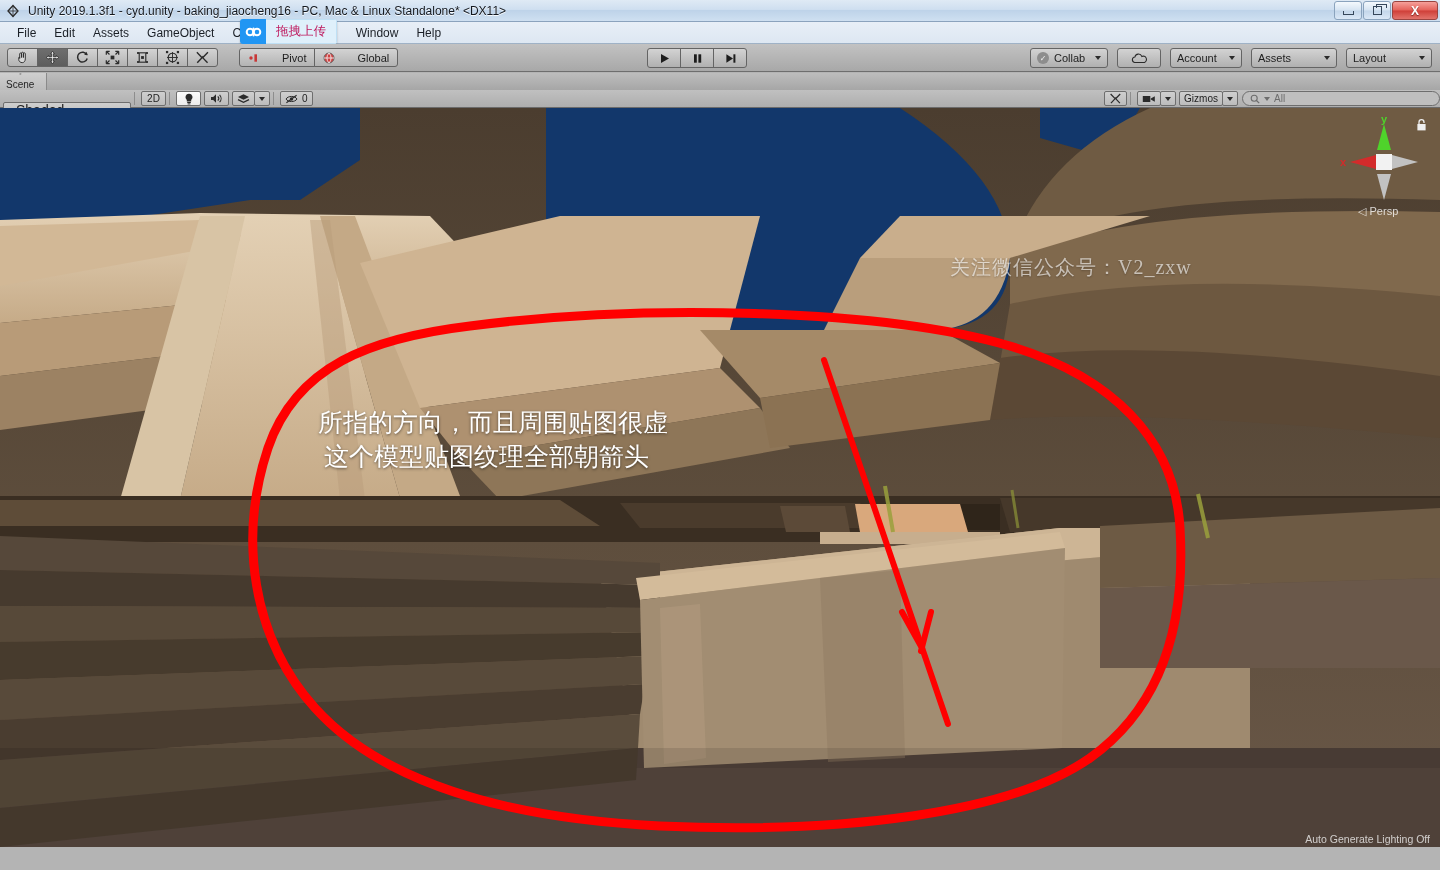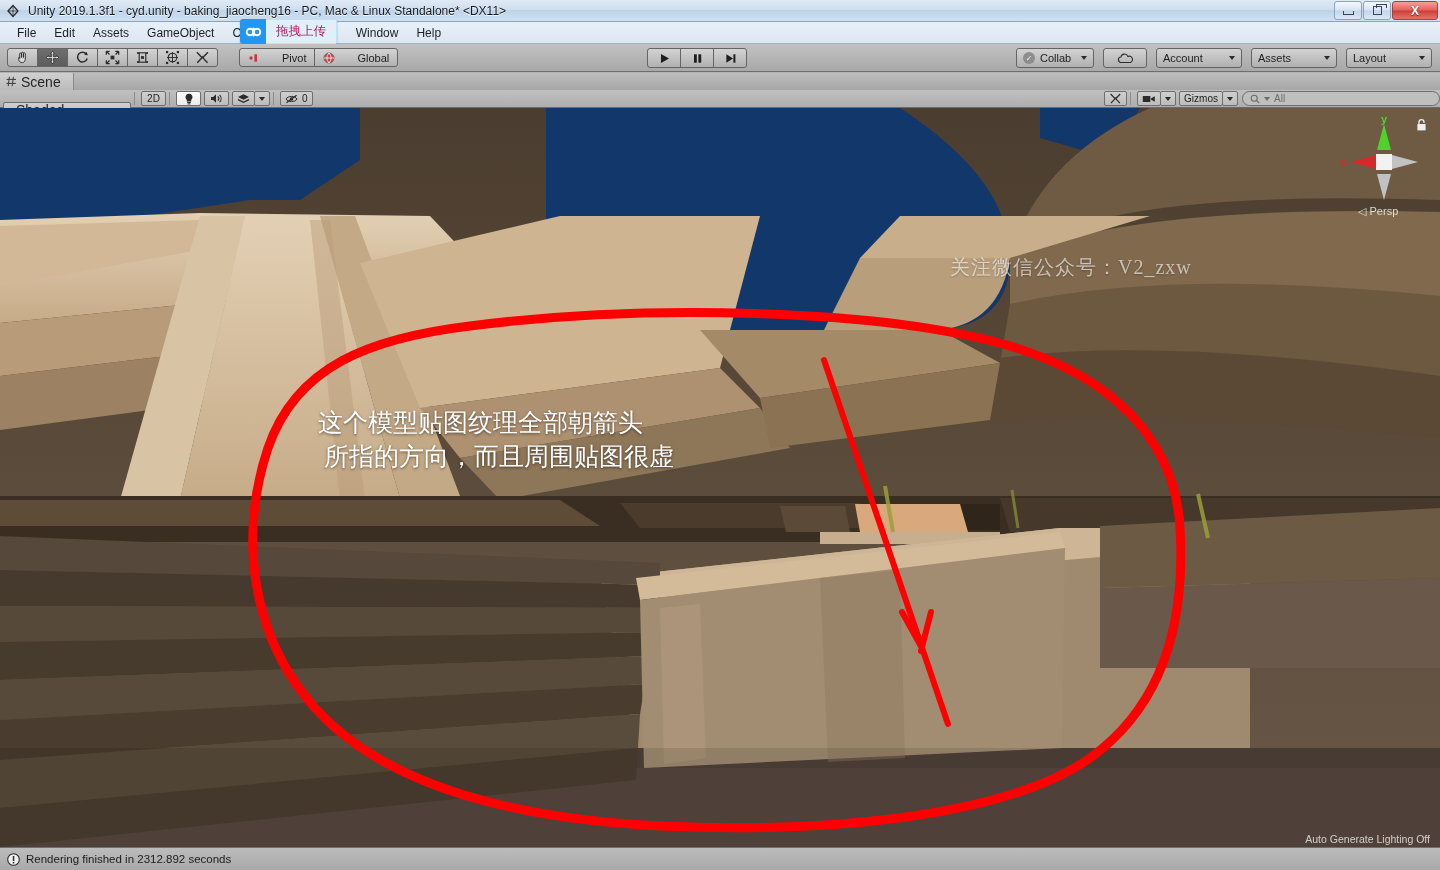--- a/index.html
+++ b/index.html
@@ -109,39 +109,39 @@
     height:20px; border:1px solid #646464; border-radius:3px;
     background:linear-gradient(to bottom,#d3d3d3,#b0b0b0);
     display:flex; align-items:center; padding:0 6px; gap:5px;
     font-size:11px; color:#1d1d1d; white-space:nowrap;
   }
   .drop .lbl { flex:1; }
   .caret { width:0;height:0;border-left:3.5px solid transparent;border-right:3.5px solid transparent;
            border-top:4px solid #2b2b2b; }
   .drop.collab { width:78px; }
   .drop.cloud { width:44px; justify-content:center; }
-  .drop.account { width:86px; }
+  .drop.account { width:72px; }
   .drop.layers { width:86px; }
   .drop.layout { width:86px; }
   .chk {
     width:12px;height:12px;border-radius:50%;background:#8d8d8d;
     display:flex;align-items:center;justify-content:center;color:#efefef;font-size:8px;
   }
 
   
   .tabstrip {
     position:absolute; left:0; top:73px; width:1440px; height:17px;
     background:linear-gradient(to bottom,#bdbdbd,#a6a6a6);
   }
   .scene-tab {
     position:absolute; left:0; top:0; height:17px; padding:0 12px 0 6px;
     background:linear-gradient(to bottom,#cfcfcf,#bcbcbc);
     border-right:1px solid #8a8a8a;
     display:flex; align-items:center; gap:4px;
-    font-size:14px; color:#242424;
+    font-size:10px; color:#242424;flex-direction:column;
   }
 
   
   .scenebar {
     position:absolute; left:0; top:90px; width:1440px; height:18px;
     background:linear-gradient(to bottom,#c0c0c0,#aeaeae);
     border-bottom:1px solid #6b6b6b;
     display:flex; align-items:center;
   }
   .sb-drop {
@@ -577,22 +577,22 @@
                C 252 530, 238 430, 268 340
                C 296 258, 370 230, 470 218 Z" fill="none" stroke="#ff0000" stroke-width="9" stroke-linecap="round"></path>
 
       <path d="M824 252 L948 616" fill="none" stroke="#ff0000" stroke-width="6" stroke-linecap="round"></path>
       <path d="M902 504 L922 540 M931 504 L921 543" fill="none" stroke="#ff0000" stroke-width="6" stroke-linecap="round"></path>
     </svg>
 
     <div class="wm-wechat">关注微信公众号：V2_zxw</div>
 
     <div class="annot-text">
+      <div>所指的方向，而且周围贴图很虚</div>
       <div>这个模型贴图纹理全部朝箭头</div>
-      <div>所指的方向，而且周围贴图很虚</div>
     </div>
 
     <div class="gizmo">
       <svg width="100" height="100" viewBox="0 0 100 100">
 
         <polygon points="50,12 57,38 43,38" fill="#4fd32b"></polygon>
         <text x="50" y="11" font-size="11" fill="#4fd32b" text-anchor="middle" font-family="Liberation Sans, sans-serif" font-weight="bold">y</text>
 
         <polygon points="16,50 42,43 42,57" fill="#d32b2b"></polygon>
         <text x="9" y="54" font-size="11" fill="#d32b2b" text-anchor="middle" font-family="Liberation Sans, sans-serif" font-weight="bold">x</text>
@@ -610,22 +610,14 @@
         </svg>
       </div>
       <div class="gizmo-persp">
         ◁ <span>Persp</span>
       </div>
     </div>
 
     <div class="autogen">Auto Generate Lighting Off</div>
   </div>
 
-  <div class="statusbar">
-    <svg width="13" height="13" viewBox="0 0 13 13">
-      <circle cx="6.5" cy="6.5" r="5.8" fill="#f0f0f0" stroke="#2b2b2b" stroke-width="1.1"></circle>
-      <rect x="5.8" y="3" width="1.5" height="5" fill="#2b2b2b"></rect>
-      <rect x="5.8" y="9" width="1.5" height="1.5" fill="#2b2b2b"></rect>
-    </svg>
-    <div class="status-text">Rendering finished in 2312.892 seconds</div>
-  </div>
 
 </div>
 
 </body></html>

